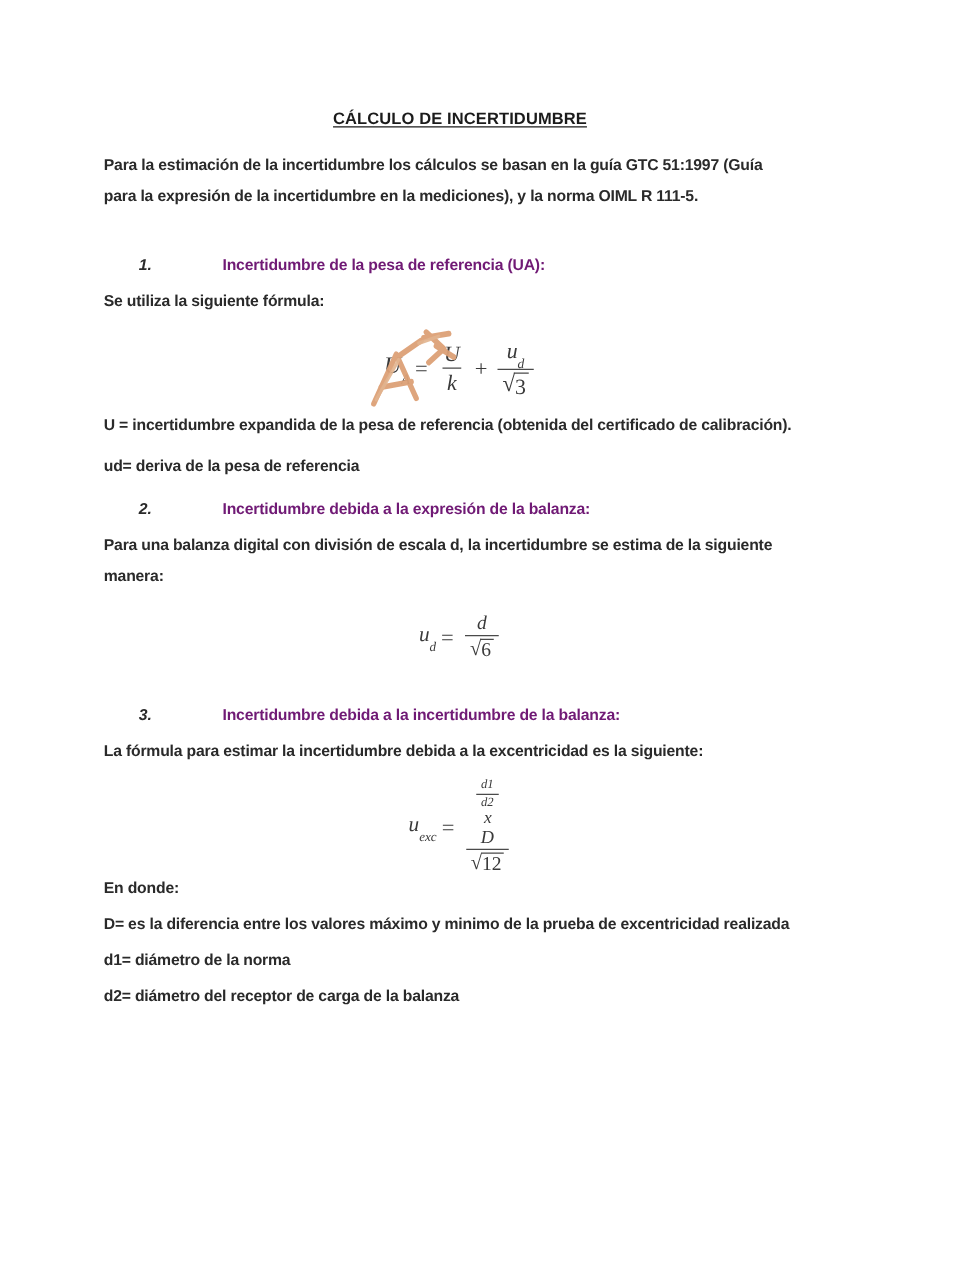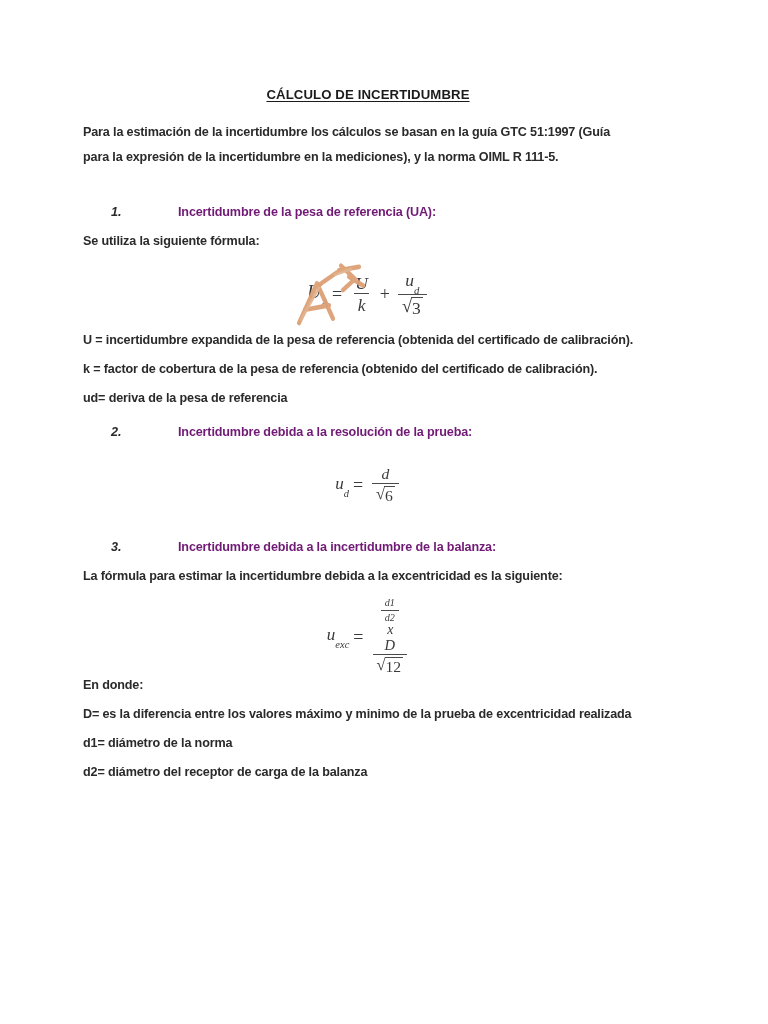--- a/index.html
+++ b/index.html
@@ -246,33 +246,33 @@
             <path d="M46 16 L62 11"></path>
           </g>
         </svg>
       </div>
     </div>
 
     <div class="gap-sm"></div>
 
     <p class="para">U = incertidumbre expandida de la pesa de referencia (obtenida del certificado de calibración).</p>
     <div class="gap-xs"></div>
-    <p class="para">k = factor de cobertura de la pesa de referencia (obtenido del certificado de calibración).</p>
     <div class="gap-xs"></div>
     <p class="para">ud= deriva de la pesa de referencia</p>
 
     <div class="gap-sm"></div>
 
     <div class="num-item">
       <span class="num">2.</span>
-      <span class="num-label">Incertidumbre debida a la resolución de la prueba:</span>
-    </div>
-
-    <div class="gap-xs"></div>
-
+      <span class="num-label">Incertidumbre debida a la expresión de la balanza:</span>
+    </div>
+
+    <div class="gap-xs"></div>
+
+    <p class="para narrow">Para una balanza digital con división de escala d, la incertidumbre se estima de la siguiente manera:</p>
 
     <div class="gap-md"></div>
 
     <div class="math-block" style="height:52px;">
       <span class="mrow" style="font-size:17px;">
         <span class="var"><span>u</span><span class="sub">d</span></span>
         <span class="eq">=</span>
         <span class="frac">
           <span class="numer var">d</span>
           <span class="denom">

